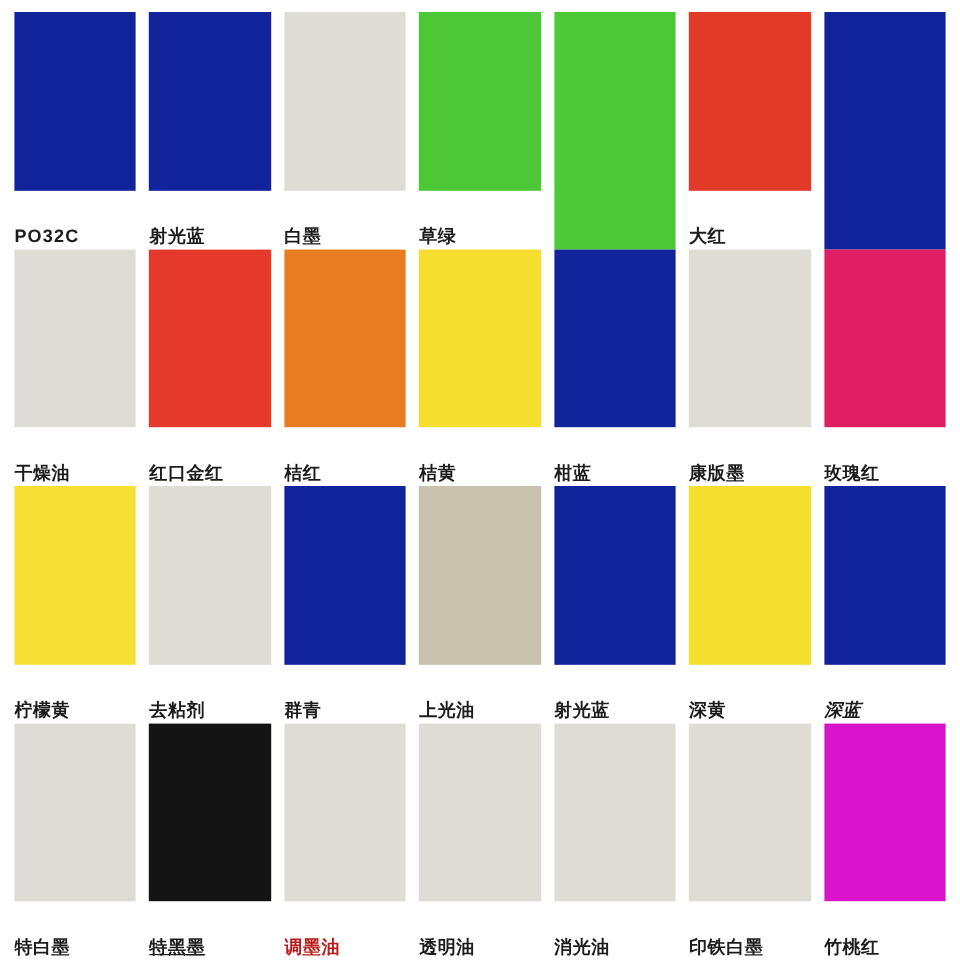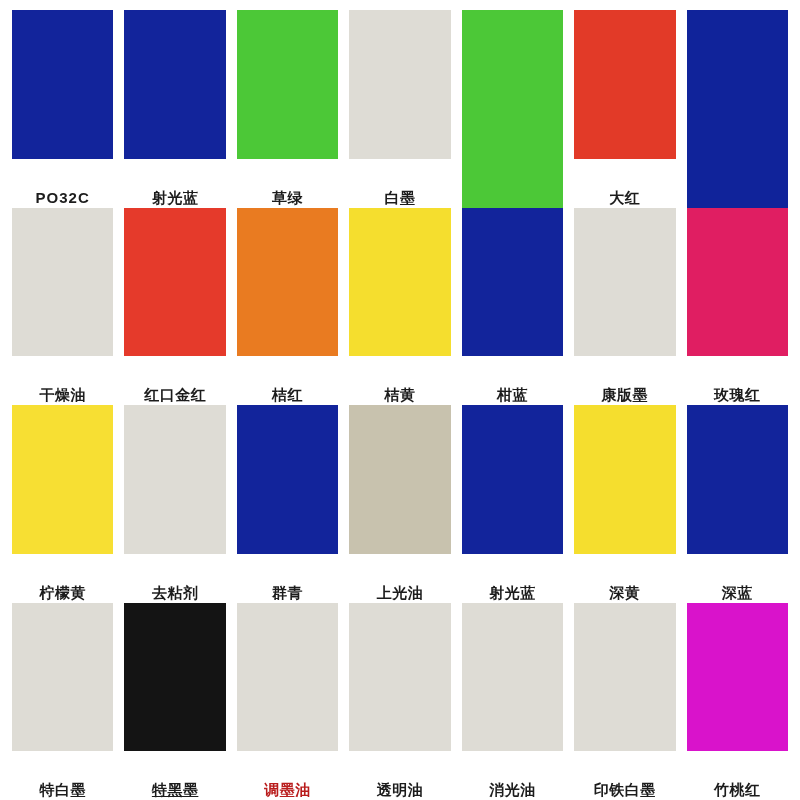--- a/index.html
+++ b/index.html
@@ -46,21 +46,20 @@
     flex: 1 1 auto;
     min-height: 0;
     width: 100%;
     background: #cccccc;
   }
 
   .swatch-label {
     flex: 0 0 auto;
     height: 28px;
     line-height: 36px;
-    text-align: center;
     font-size: 15px;
     font-weight: bold;
     color: #1c1c1c;
     white-space: nowrap;
     letter-spacing: 0.5px;
     overflow: hidden;
     margin-top: 21px;
   }
 
   
@@ -77,26 +76,26 @@
 <div class="swatch-row">
       <div class="swatch-cell">
         <div class="swatch-chip" style="background: rgb(18, 36, 155);"></div>
         <div class="swatch-label code" style="color: rgb(28, 28, 28);">PO32C</div>
       </div>
       <div class="swatch-cell">
         <div class="swatch-chip" style="background: rgb(18, 36, 155);"></div>
         <div class="swatch-label" style="color: rgb(28, 28, 28);">射光蓝</div>
       </div>
       <div class="swatch-cell">
+        <div class="swatch-chip" style="background: rgb(222, 220, 213);"></div>
+        <div class="swatch-label" style="color: rgb(28, 28, 28);">白墨</div>
+      </div>
+      <div class="swatch-cell">
         <div class="swatch-chip" style="background: rgb(76, 200, 55);"></div>
         <div class="swatch-label" style="color: rgb(28, 28, 28);">草绿</div>
-      </div>
-      <div class="swatch-cell">
-        <div class="swatch-chip" style="background: rgb(222, 220, 213);"></div>
-        <div class="swatch-label" style="color: rgb(28, 28, 28);">白墨</div>
       </div>
       <div class="swatch-cell">
         <div class="swatch-chip" style="background: rgb(76, 200, 55);"></div>
       </div>
       <div class="swatch-cell">
         <div class="swatch-chip" style="background: rgb(226, 58, 40);"></div>
         <div class="swatch-label" style="color: rgb(28, 28, 28);">大红</div>
       </div>
       <div class="swatch-cell">
         <div class="swatch-chip" style="background: rgb(16, 35, 154);"></div>
@@ -152,21 +151,21 @@
       <div class="swatch-cell">
         <div class="swatch-chip" style="background: rgb(18, 36, 155);"></div>
         <div class="swatch-label" style="color: rgb(28, 28, 28);">射光蓝</div>
       </div>
       <div class="swatch-cell">
         <div class="swatch-chip" style="background: rgb(245, 222, 46);"></div>
         <div class="swatch-label" style="color: rgb(28, 28, 28);">深黄</div>
       </div>
       <div class="swatch-cell">
         <div class="swatch-chip" style="background: rgb(18, 36, 155);"></div>
-        <div class="swatch-label" style="color: rgb(28, 28, 28);">深蓝</div>
+        <div class="swatch-label" style="color: rgb(28, 28, 28); font-style: italic;">深蓝</div>
       </div>
     </div>
     <div class="swatch-row">
       <div class="swatch-cell">
         <div class="swatch-chip" style="background: rgb(222, 220, 213);"></div>
         <div class="swatch-label" style="color: rgb(28, 28, 28);">特白墨</div>
       </div>
       <div class="swatch-cell">
         <div class="swatch-chip" style="background: rgb(20, 20, 20);"></div>
         <div class="swatch-label" style="color: rgb(28, 28, 28); text-decoration: underline;">特黑墨</div>

